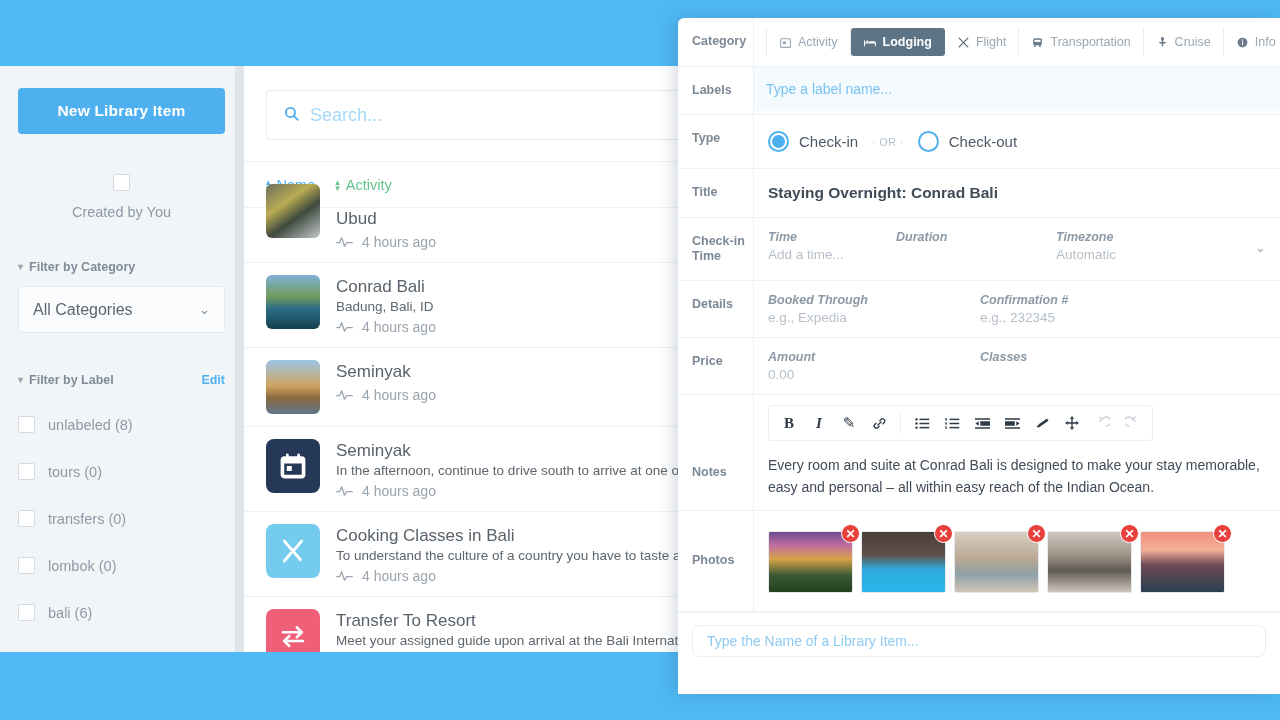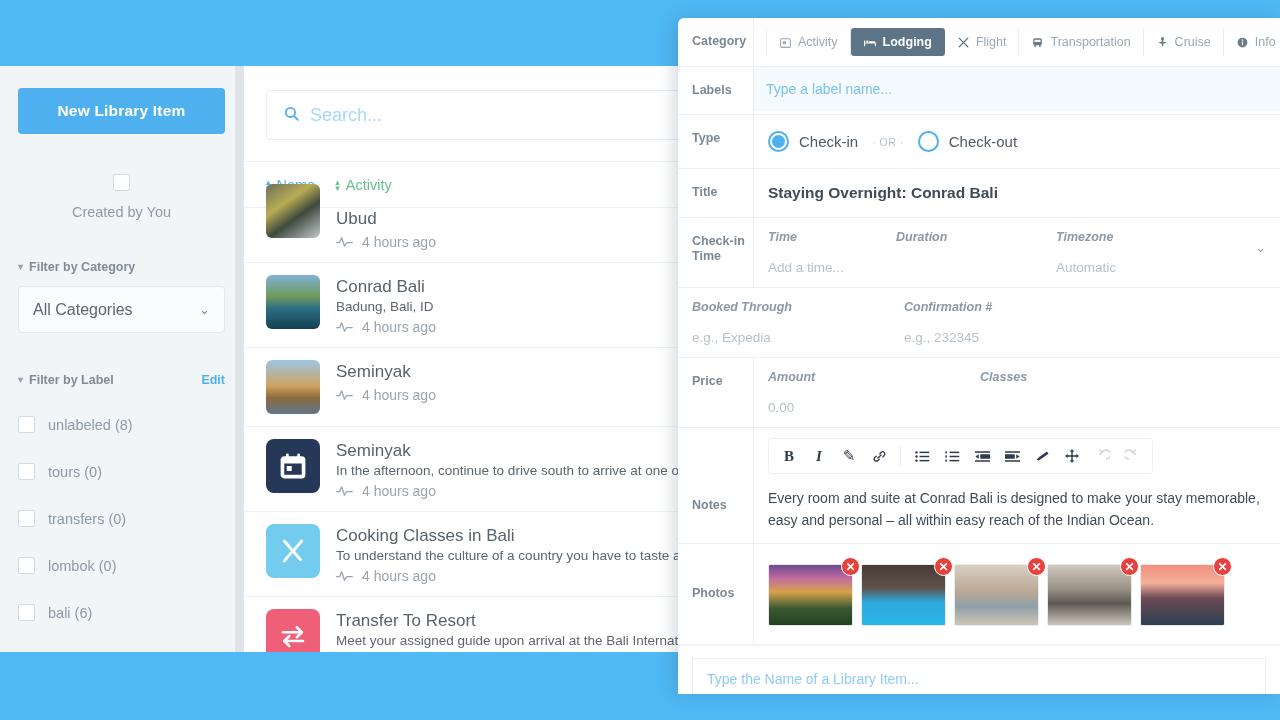--- a/index.html
+++ b/index.html
@@ -194,21 +194,21 @@
   }
   .radio-txt { font-size: 15px; color: #4d5a66; }
   .or-txt { font-size: 10.5px; color: #b4bec8; letter-spacing: .5px; }
 
   .m-title-text { font-size: 15.5px; font-weight: bold; color: #3f4b57; padding: 3px 0; }
 
   
   .fields { display: flex; align-items: flex-start; position: relative; }
   .field { min-width: 0; }
   .f-lab { font-size: 12.5px; font-style: italic; color: #8c99a6; font-weight: bold; }
-  .f-val { font-size: 13.5px; color: #b7c0c9; margin-top: 16px; }
+  .f-val { font-size: 13.5px; color: #b7c0c9; margin-top: 3px; }
   .tz-chev { position: absolute; right: 0; top: 10px; font-size: 13px; color: #9aa6b2; }
 
   
   .nt-toolbar {
     display: flex; align-items: center; gap: 2px;
     border: 1px solid #eceff2; border-radius: 3px;
     padding: 4px 6px; width: fit-content;
   }
   .nt-btn {
     width: 28px; height: 26px; display: flex; align-items: center; justify-content: center;
@@ -238,21 +238,21 @@
     background: #e8403a; color: #fff;
     display: flex; align-items: center; justify-content: center;
     font-size: 12px; font-weight: bold; line-height: 1;
     border: 1.5px solid #fff;
     cursor: pointer;
   }
 
   
   .libbar { padding: 12px 14px 14px 14px; background: #fff; border-top: 1px solid #f1f4f6; }
   .libinput {
-    height: 42px; border: 1px solid #e9eef2; border-radius: 0;
+    height: 32px; border: 1px solid #e9eef2; border-radius: 8px;
     display: flex; align-items: center; padding: 0 14px;
     font-size: 14px; color: #8ecbf3;
   }
 </style>
 </head>
 <body>
 
 <div id="root">
 
   <div class="app-window">
@@ -567,20 +567,21 @@
           <div class="field" style="flex:1;">
             <div class="f-lab">Timezone</div>
             <div class="f-val">Automatic</div>
           </div>
           <span class="tz-chev">⌄</span>
         </div>
       </div>
     </div>
 
     <div class="m-row">
+      <div class="m-label">Details</div>
       <div class="m-body">
         <div class="fields">
           <div class="field" style="width:212px;">
             <div class="f-lab">Booked Through</div>
             <div class="f-val">e.g., Expedia</div>
           </div>
           <div class="field" style="flex:1;">
             <div class="f-lab">Confirmation #</div>
             <div class="f-val">e.g., 232345</div>
           </div>

